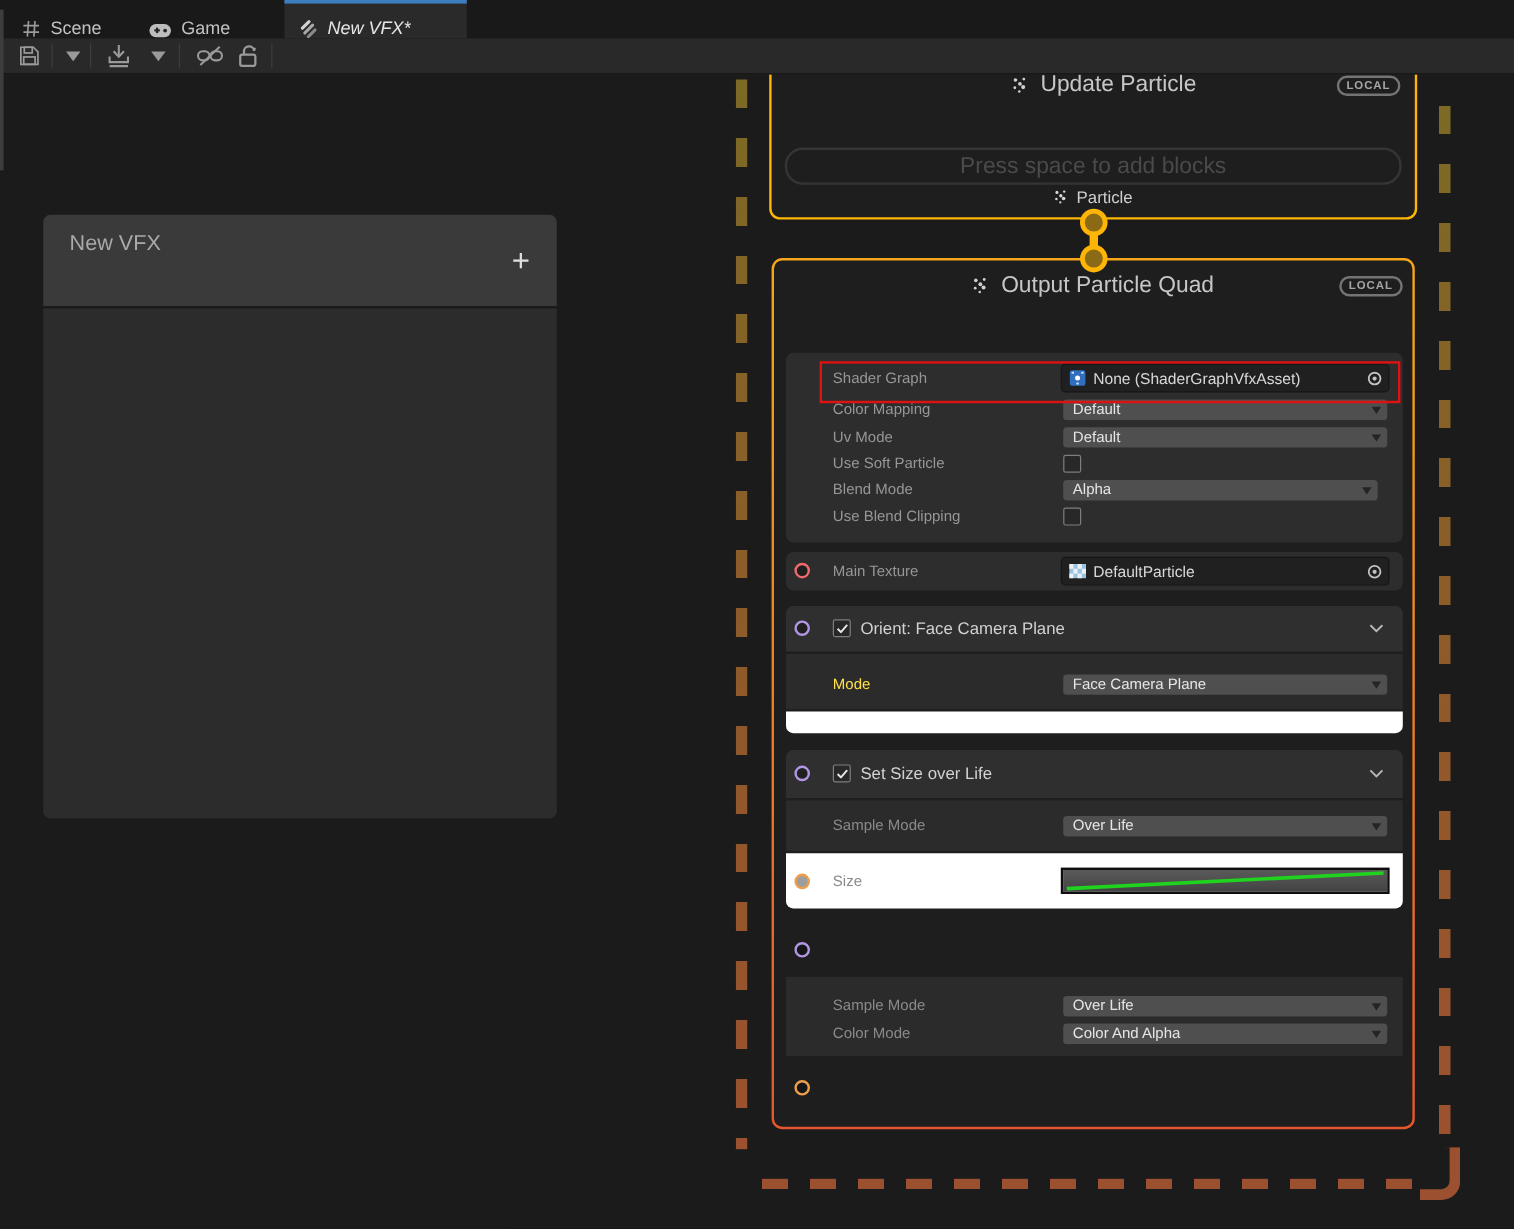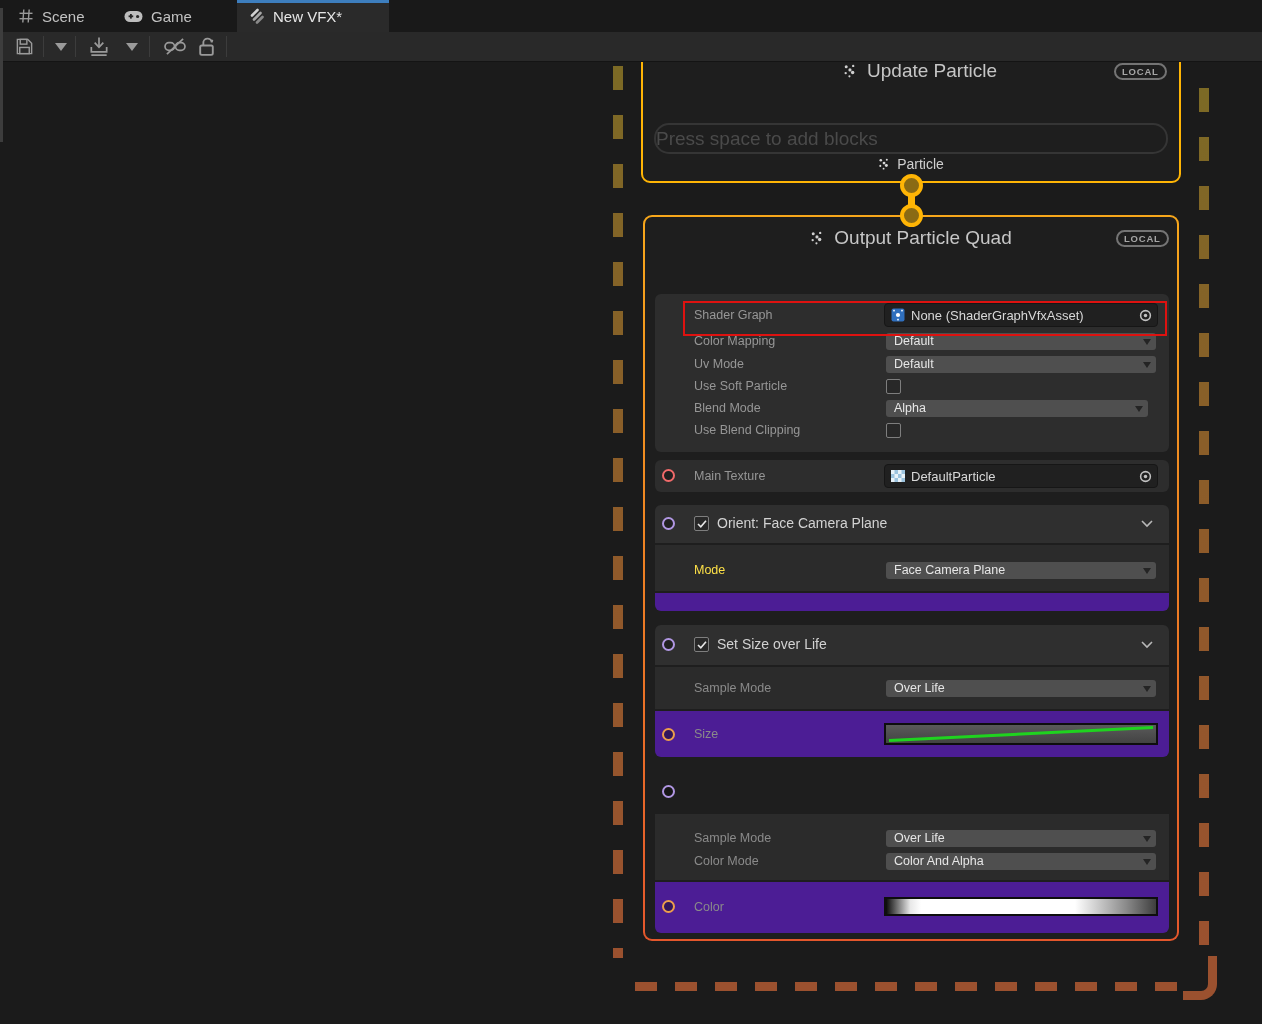--- a/index.html
+++ b/index.html
@@ -1,21 +1,21 @@
 <!DOCTYPE html>
 <html><head>
 <meta charset="utf-8">
 <style>
   html,body{margin:0;padding:0;background:#111;}
   #scene{position:relative;width:1262px;height:1024px;background:#1b1b1b;overflow:hidden;
          font-family:"Liberation Sans","DejaVu Sans",sans-serif;-webkit-font-smoothing:antialiased;}
   
   #tabbar{position:absolute;left:0;top:0;width:1262px;height:32px;background:#191919;z-index:10;}
-  .tab{position:absolute;top:0;height:32px;display:flex;align-items:center;gap:8px;color:#c2c2c2;font-size:15px;}
-  .tab.active{background:#2a2a2a;color:#e6e6e6;}
+  .tab{position:absolute;top:0;height:32px;display:flex;align-items:flex-end;gap:8px;color:#c2c2c2;font-size:15px;}
+  .tab.active{background:#2a2a2a;color:#e6e6e6;font-style:italic;}
   .tab.active::before{content:"";position:absolute;left:0;top:0;right:0;height:3px;background:#3d7ebe;}
   #toolbar{position:absolute;left:0;top:32px;width:1262px;height:29px;background:#292929;border-bottom:1px solid #141414;z-index:10;}
   .tbtn{position:absolute;top:0;height:29px;display:flex;align-items:center;justify-content:center;}
   .tdiv{position:absolute;top:4px;width:1px;height:21px;background:#3c3c3c;}
   .tri-dn{width:0;height:0;border-left:6px solid transparent;border-right:6px solid transparent;border-top:8px solid #9a9a9a;}
   #left-edge{position:absolute;left:0;top:8px;width:3px;height:134px;background:#3d3d3d;z-index:11;}
   
   #blackboard{position:absolute;left:36px;top:179px;width:428px;height:503px;z-index:2;border-radius:6px;}
   #bb-header{position:absolute;left:0;top:0;width:428px;height:76px;background:#3a3a3a;border-radius:6px 6px 0 0;}
   #bb-body{position:absolute;left:0;top:78px;width:428px;height:425px;background:#2c2c2c;border-radius:0 0 6px 6px;}
@@ -31,32 +31,32 @@
   #dash-corner{position:absolute;left:1183px;top:956px;width:25px;height:35px;
      border-right:9px solid #9b512f;border-bottom:9px solid #9b512f;border-bottom-right-radius:16px;z-index:1;}
   
   #update-node{position:absolute;left:641px;top:50px;width:540px;height:133px;background:#1e1e1e;
      border:2px solid #ffb505;border-radius:9px;box-sizing:border-box;z-index:2;}
   .node-title{position:absolute;left:0;right:0;display:flex;justify-content:center;align-items:center;gap:9px;
      font-size:19px;color:#c6c6c6;white-space:nowrap;}
   .badge{position:absolute;height:13px;line-height:13px;border:2px solid #747474;border-radius:9px;
      padding:0 6px;font-size:9.5px;font-weight:bold;letter-spacing:.8px;color:#a6a6a6;}
   #placeholder{position:absolute;left:11px;top:71px;width:510px;height:27px;border:2px solid #353535;border-radius:15px;
-     color:#4a4a4a;font-size:19px;text-align:left;line-height:27px;}
+     color:#4a4a4a;font-size:19px;text-align:center;line-height:27px;}
   #flow-anchor{position:absolute;left:0;right:0;top:104px;display:flex;justify-content:center;align-items:center;gap:6px;
      color:#cfcfcf;font-size:14px;}
   #edge-line{position:absolute;left:908px;top:183px;width:7px;height:35px;background:#ffb505;z-index:3;}
   .flow-dot{position:absolute;width:15px;height:15px;border:4px solid #ffb505;border-radius:50%;background:#8a6a14;z-index:3;}
   #output-wrap{position:absolute;left:643px;top:215px;width:536px;height:726px;border-radius:9px;
      background:linear-gradient(#f7a71b,#e4572c);padding:2px;box-sizing:border-box;z-index:2;}
   #output-node{position:relative;width:532px;height:722px;background:#1e1e1e;border-radius:7px;}
   .panel{position:absolute;left:10px;width:514px;background:#2d2d2d;border-radius:6px;}
   .blk-hdr{position:absolute;left:10px;width:514px;background:#2f2f2f;border-radius:6px 6px 0 0;}
   .blk-body{position:absolute;left:10px;width:514px;background:#2b2b2b;}
-  .blk-foot{position:absolute;left:10px;width:514px;background:#4c1d95;border-radius:0 0 6px 6px;}
+  .blk-foot{position:absolute;left:10px;width:514px;background:#ffffff;border-radius:0 0 6px 6px;}
   .lbl{position:absolute;color:#969696;font-size:12.5px;white-space:nowrap;}
   .hdr-title{position:absolute;color:#d2d2d2;font-size:14px;white-space:nowrap;}
   .dd{position:absolute;background:#4f4f4f;border-radius:3px;color:#e6e6e6;font-size:12.5px;height:17px;line-height:17px;
      padding:0 20px 0 8px;box-sizing:border-box;overflow:hidden;white-space:nowrap;}
   .tri{position:absolute;right:5px;top:50%;margin-top:-3px;width:0;height:0;
      border-left:4.5px solid transparent;border-right:4.5px solid transparent;border-top:6px solid #242424;}
   .objf{position:absolute;background:#202020;border:1px solid #161616;border-radius:4px;height:24px;box-sizing:border-box;
      display:flex;align-items:center;gap:6px;padding:0 5px 0 6px;color:#d8d8d8;font-size:13px;}
   .objf .txt{flex:1;white-space:nowrap;overflow:hidden;}
   .port{position:absolute;left:17px;width:9px;height:9px;border-radius:50%;border:2px solid #fff;background:rgba(10,10,10,.4);}
@@ -233,34 +233,37 @@
     <div class="blk-body" style="top:597px;height:66px;">
       <span class="lbl" style="left:39px;top:16px;line-height:17px;color:#8a8a8a;">Sample Mode</span>
       <div class="dd" style="left:231px;top:16px;width:270px;">
         <span>Over Life</span><span class="tri"></span>
       </div>
       <span class="lbl" style="left:39px;top:39px;line-height:17px;color:#8a8a8a;">Color Mode</span>
       <div class="dd" style="left:231px;top:39px;width:270px;">
         <span>Color And Alpha</span><span class="tri"></span>
       </div>
     </div>
-    <div class="blk-foot" style="top:665px;height:51px;">
-      <span class="lbl" style="left:39px;top:17px;line-height:17px;color:#8a8a8a;">Color</span>
-      <div class="grad-field" style="left:229px;top:15px;width:274px;height:19px;"></div>
-    </div>
 
     <div class="port" style="top:252px;border-color:#f06a6a;"></div>
     <div class="port" style="top:300px;border-color:#b197e3;"></div>
     <div class="port" style="top:421px;border-color:#b197e3;"></div>
     <div class="port" style="top:511px;border-color:#ed9e4c;"></div>
     <div class="port" style="top:568px;border-color:#b197e3;"></div>
     <div class="port" style="top:683px;border-color:#ed9e4c;"></div>
    </div>
   </div>
 
+  <div id="blackboard">
+    <div id="bb-header">
+      <span id="bb-title">New VFX</span>
+      <div id="bb-add">+</div>
+    </div>
+    <div id="bb-body"></div>
+  </div>
 
   <div id="tabbar">
     <div class="tab" style="left:8px;width:100px;padding-left:10px;box-sizing:border-box;">
       <svg width="16" height="16" viewBox="0 0 16 16">
         <g stroke="#9a9a9a" stroke-width="1.4" fill="none">
           <line x1="5.8" y1="1.5" x2="4.8" y2="14.5"></line>
             <line x1="11.2" y1="1.5" x2="10.2" y2="14.5"></line>
           <line x1="1.5" y1="5.3" x2="14.5" y2="5.3"></line>
             <line x1="1.5" y1="10.7" x2="14.5" y2="10.7"></line>
           </g>

